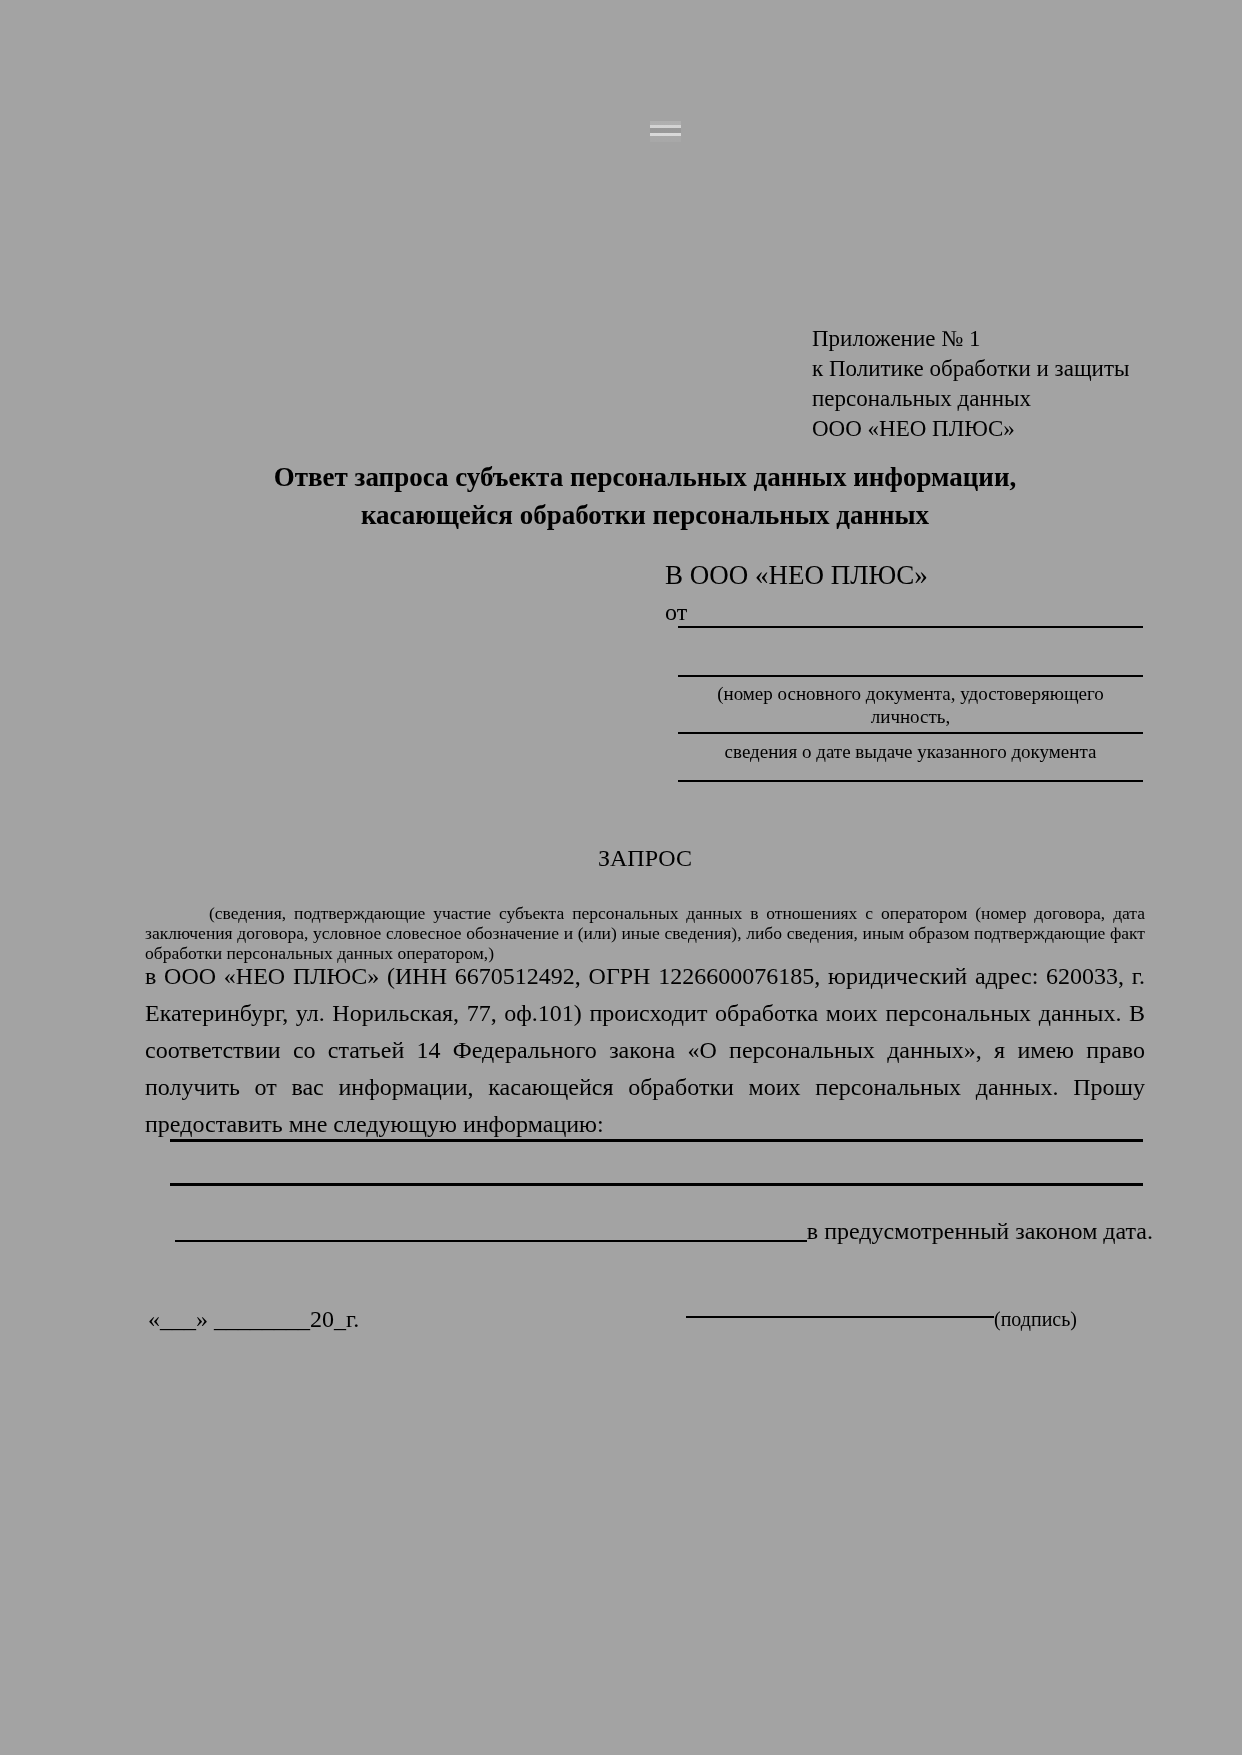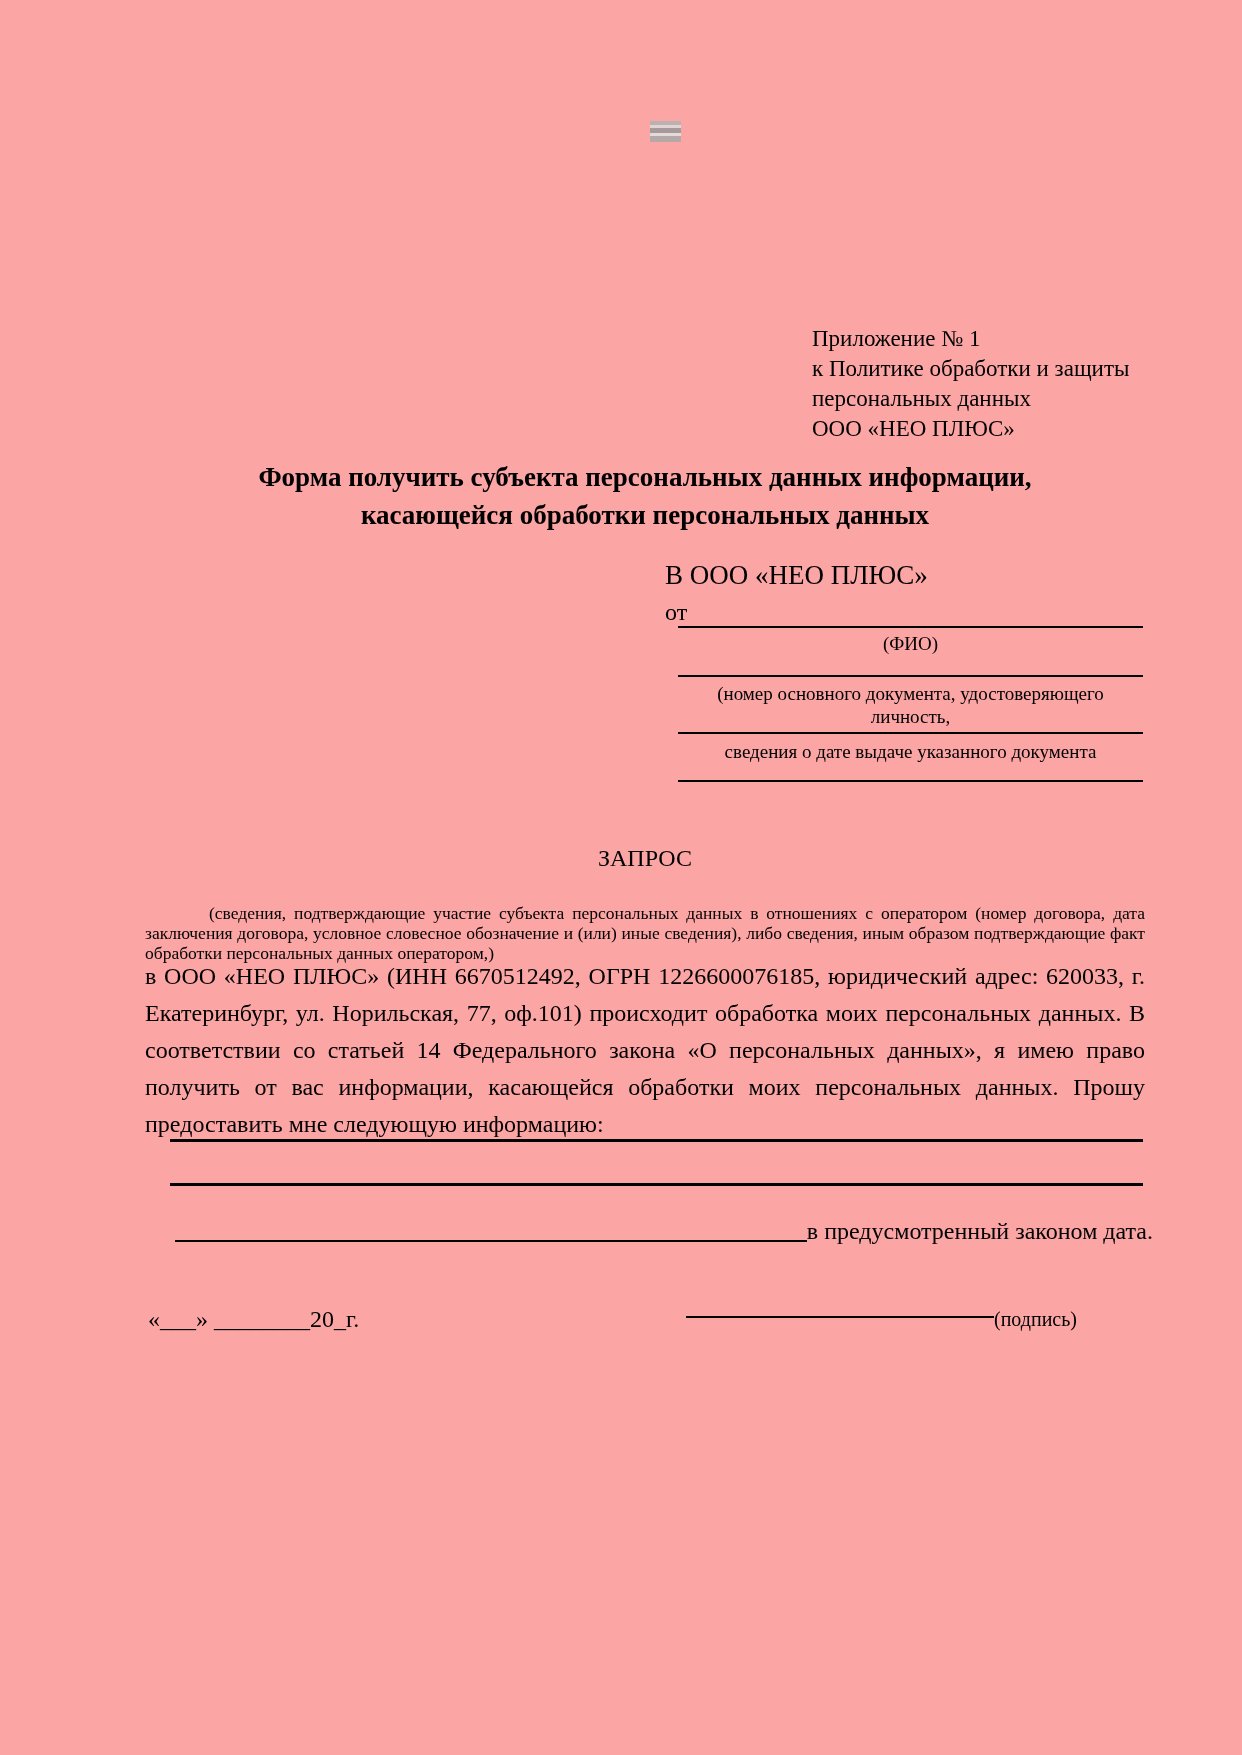--- a/index.html
+++ b/index.html
@@ -2,21 +2,21 @@
 <html><head>
 <meta charset="utf-8">
 <style>
   html,body{margin:0;padding:0;background:#ffffff;}
   body{
     width:1242px;height:1755px;position:relative;
     font-family:"Liberation Serif","DejaVu Serif",serif;
     color:#000;
   }
   .abs{position:absolute;}
-  .page{width:1242px;height:1755px;position:relative;background:#fca5a5;overflow:hidden;}
+  .page{width:1242px;height:1755px;position:relative;background:#a3a3a3;overflow:hidden;}
 
   .logo{
     left:650px;top:121px;width:31px;height:21px;
     background:linear-gradient(180deg,
       #b2b2b2 0 20%, #dcdcdc 20% 35%, #979797 35% 55%,
       #e2e2e2 55% 70%, #a9a9a9 70% 100%);
     opacity:.85;
   }
 
   .hdr{left:812px;top:324px;width:360px;font-size:23px;line-height:30px;}
@@ -70,29 +70,28 @@
   <div class="abs logo"></div>
 
   <div class="abs hdr">
     <div>Приложение № 1</div>
     <div>к Политике обработки и защиты</div>
     <div>персональных данных</div>
     <div>ООО «НЕО ПЛЮС»</div>
   </div>
 
   <div class="abs title">
-    <div>Форма получить субъекта персональных данных информации,</div>
+    <div>Ответ запроса субъекта персональных данных информации,</div>
     <div>касающейся обработки персональных данных</div>
   </div>
 
   <div class="abs addr-to">В ООО «НЕО ПЛЮС»</div>
   <div class="abs addr-from">от</div>
 
   <div class="abs uline fline" style="top:626px;"></div>
-  <div class="abs cap" style="top:632px;">(ФИО)</div>
 
   <div class="abs uline fline" style="top:675px;"></div>
   <div class="abs cap" style="top:682px;">(номер основного документа, удостоверяющего личность,</div>
 
   <div class="abs uline fline" style="top:732px;"></div>
   <div class="abs cap" style="top:740px;">сведения о дате выдаче указанного документа</div>
 
   <div class="abs uline fline" style="top:780px;"></div>
 
   <div class="abs zapros">ЗАПРОС</div>

